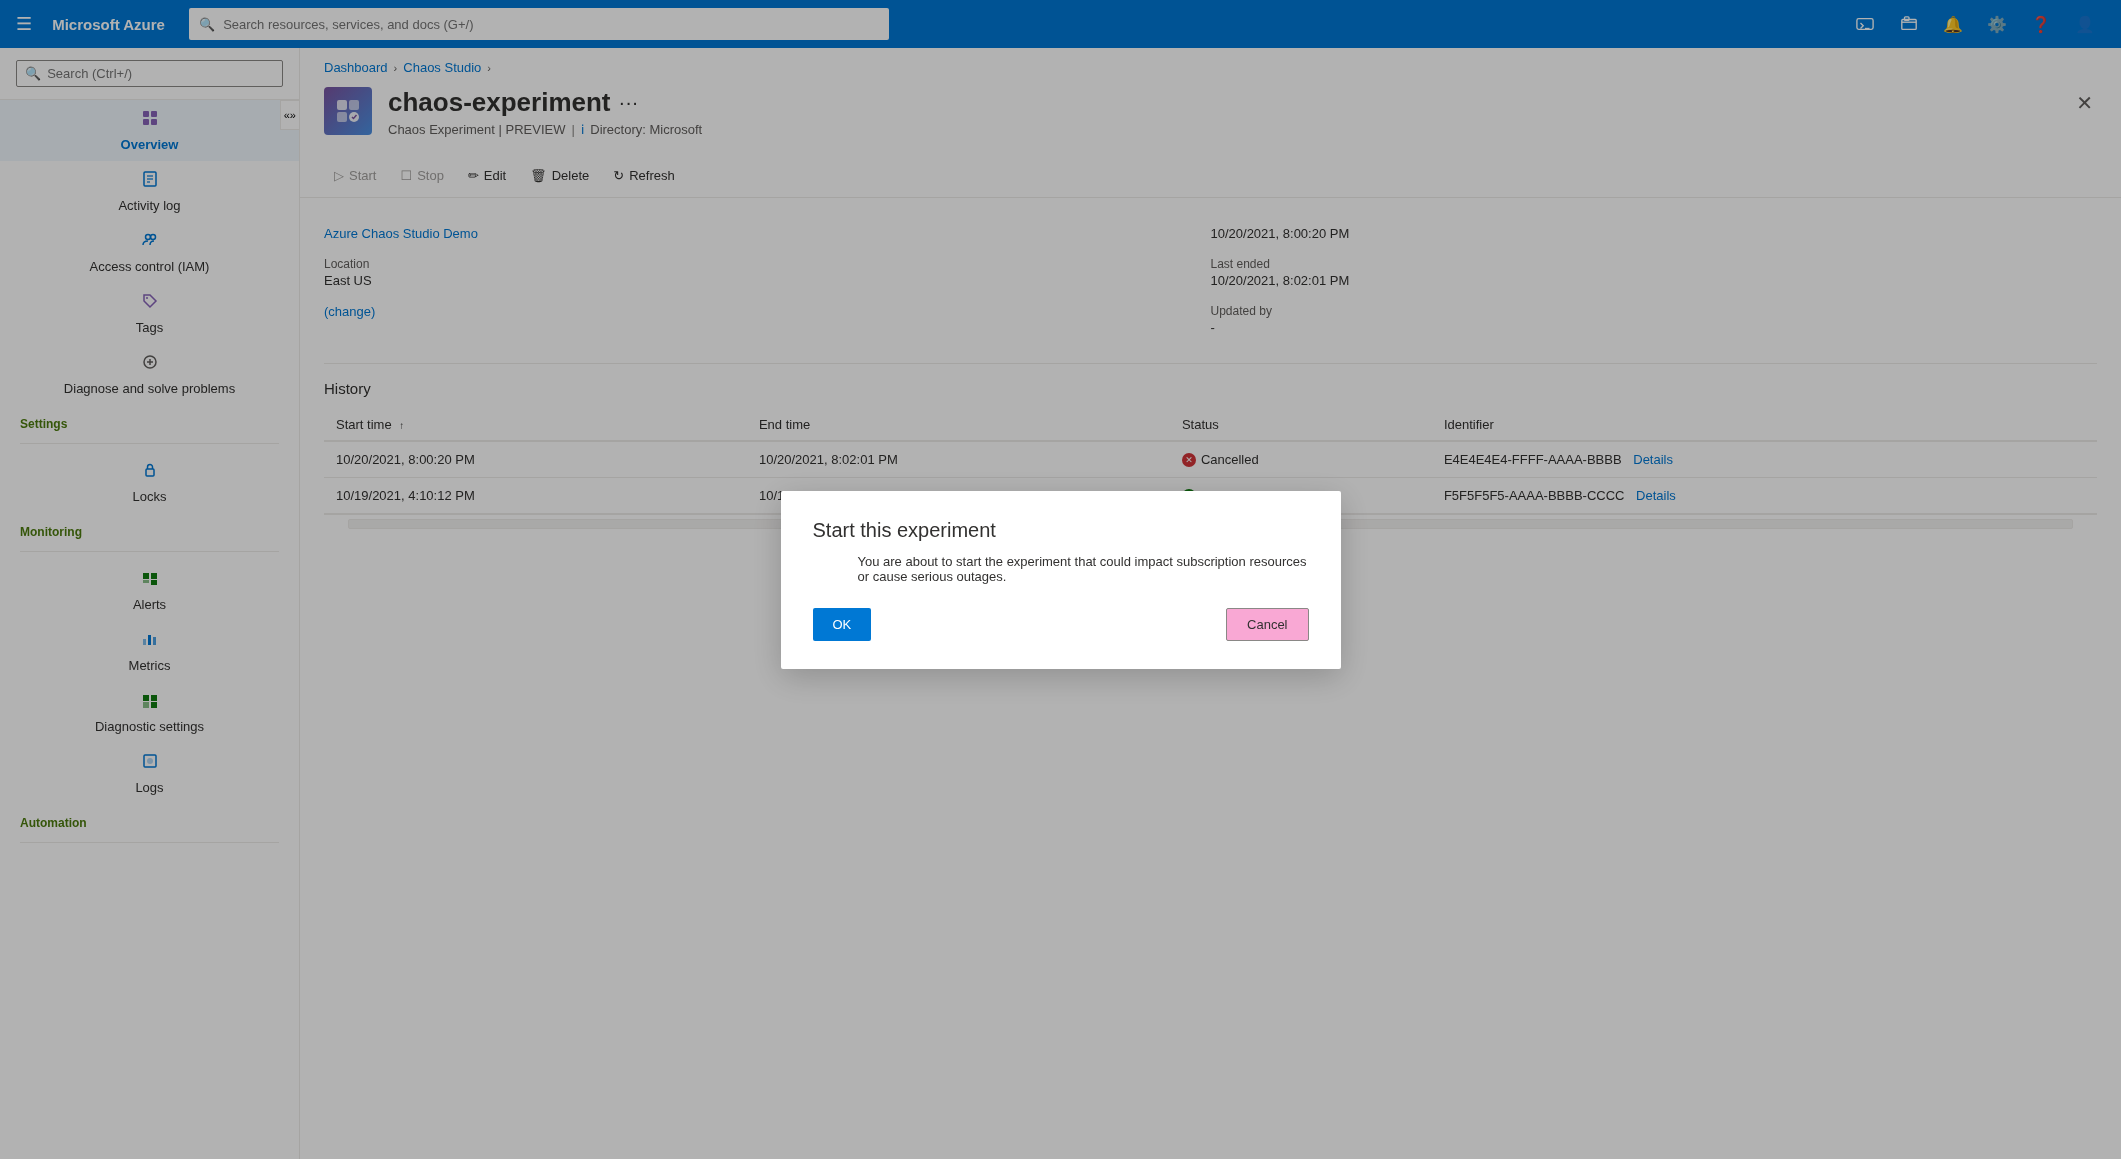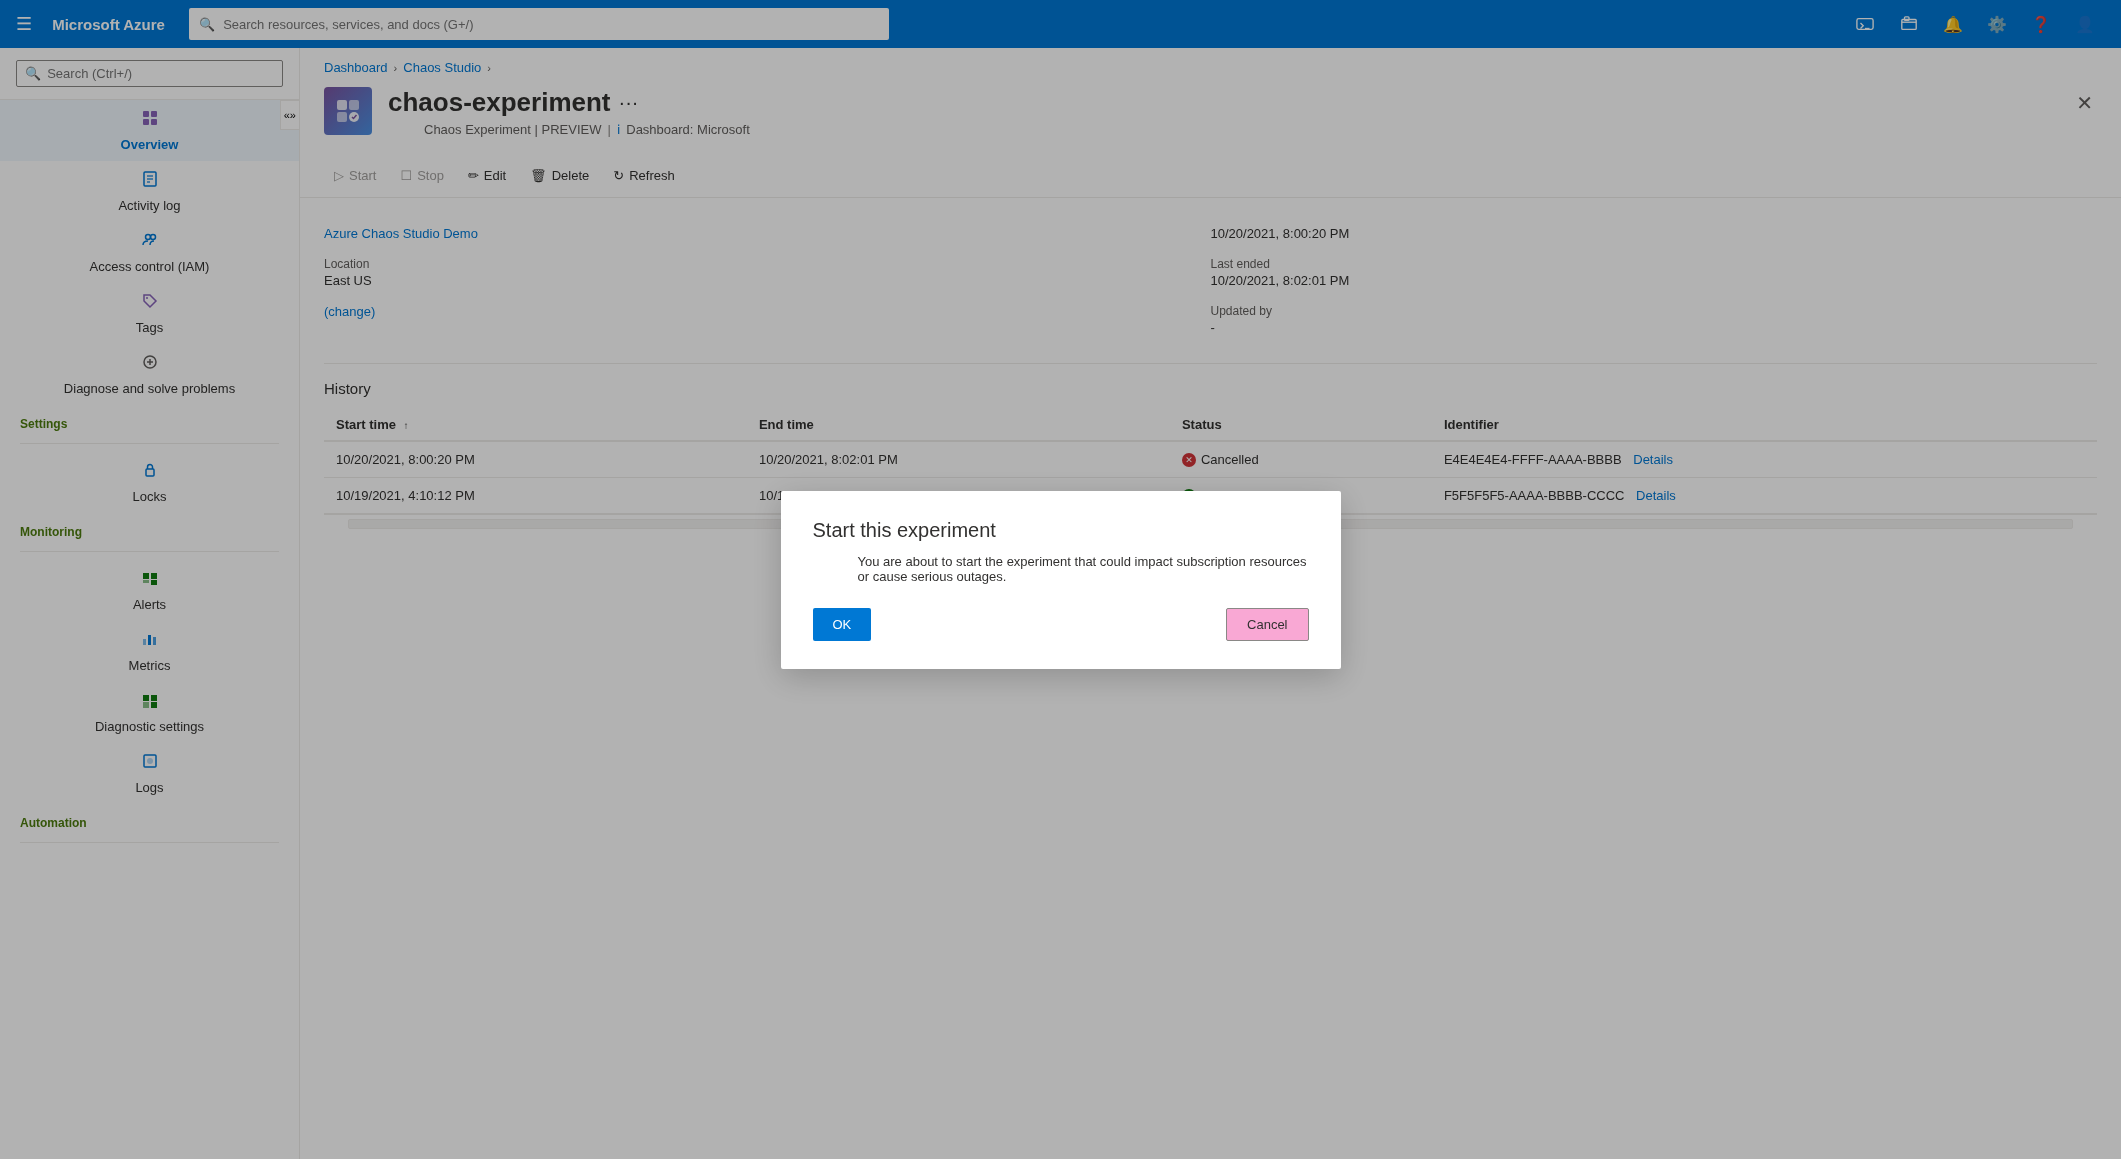--- a/index.html
+++ b/index.html
@@ -133,21 +133,21 @@
     .page-icon {
       width: 48px; height: 48px;
       background: linear-gradient(135deg, #7b54a0, #4a90e2);
       border-radius: 4px;
       display: flex; align-items: center; justify-content: center;
       flex-shrink: 0;
     }
     .page-icon svg { width: 28px; height: 28px; fill: white; }
     .page-title-area { flex: 1; }
     .page-title { font-size: 26px; font-weight: 700; color: #323130; }
-    .page-subtitle { font-size: 13px; color: #605e5c; margin-top: 2px; display: flex; align-items: center; gap: 6px; margin-left: 36px; }
+    .page-subtitle { font-size: 13px; color: #605e5c; margin-top: 2px; display: flex; align-items: center; gap: 6px; }
     .info-icon { color: #0078d4; }
     .close-button {
       background: none; border: none; font-size: 20px; cursor: pointer; color: #605e5c; padding: 4px;
     }
 
     
     .toolbar {
       padding: 8px 24px;
       display: flex;
       gap: 4px;
@@ -201,21 +201,21 @@
     .info-section { padding: 8px 0; }
     .info-label { font-size: 12px; color: #605e5c; margin-bottom: 2px; }
     .info-value { font-size: 13px; color: #323130; }
     .info-value a { color: #0078d4; text-decoration: none; }
     .info-value .change-link { color: #0078d4; text-decoration: none; cursor: pointer; }
 
     
     .section-title { font-size: 15px; font-weight: 400; color: #323130; margin-bottom: 12px; margin-top: 8px; border-top: 1px solid #edebe9; padding-top: 16px; }
     .data-table { width: 100%; border-collapse: collapse; }
     .data-table th {
-      text-align: left; padding: 8px 12px; font-size: 13px; font-weight: 700;
+      text-align: left; padding: 8px 12px; font-size: 13px; font-weight: 400;
       border-bottom: 2px solid #edebe9; color: #323130;
     }
     .data-table td { padding: 10px 12px; font-size: 13px; border-bottom: 1px solid #edebe9; }
     .sort-icon { font-size: 10px; margin-left: 4px; }
 
     
     .status-cancelled { display: flex; align-items: center; gap: 5px; color: #323130; }
     .status-success { display: flex; align-items: center; gap: 5px; color: #323130; }
     .status-dot-cancelled { width: 14px; height: 14px; border-radius: 50%; background: #d13438; display: flex; align-items: center; justify-content: center; color: white; font-size: 9px; }
     .status-dot-success { width: 14px; height: 14px; border-radius: 50%; background: #107c10; display: flex; align-items: center; justify-content: center; color: white; font-size: 9px; }
@@ -418,21 +418,21 @@
       </div>
       <div class="page-title-area">
         <div style="display:flex; align-items:center; gap:8px;">
           <h1 class="page-title">chaos-experiment</h1>
           <span style="font-size:20px; cursor:pointer; color:#323130;">···</span>
         </div>
         <div class="page-subtitle">
           <span>Chaos Experiment | PREVIEW</span>
           <span style="color:#8a8886;">|</span>
           <span class="info-icon">ℹ</span>
-          <span>Dashboard: Microsoft</span>
+          <span>Directory: Microsoft</span>
         </div>
       </div>
       <button class="close-button">✕</button>
     </div>
 
     <div class="toolbar">
       <button class="toolbar-btn disabled">
         <span>▷</span>
         <span>Start</span>
       </button>

